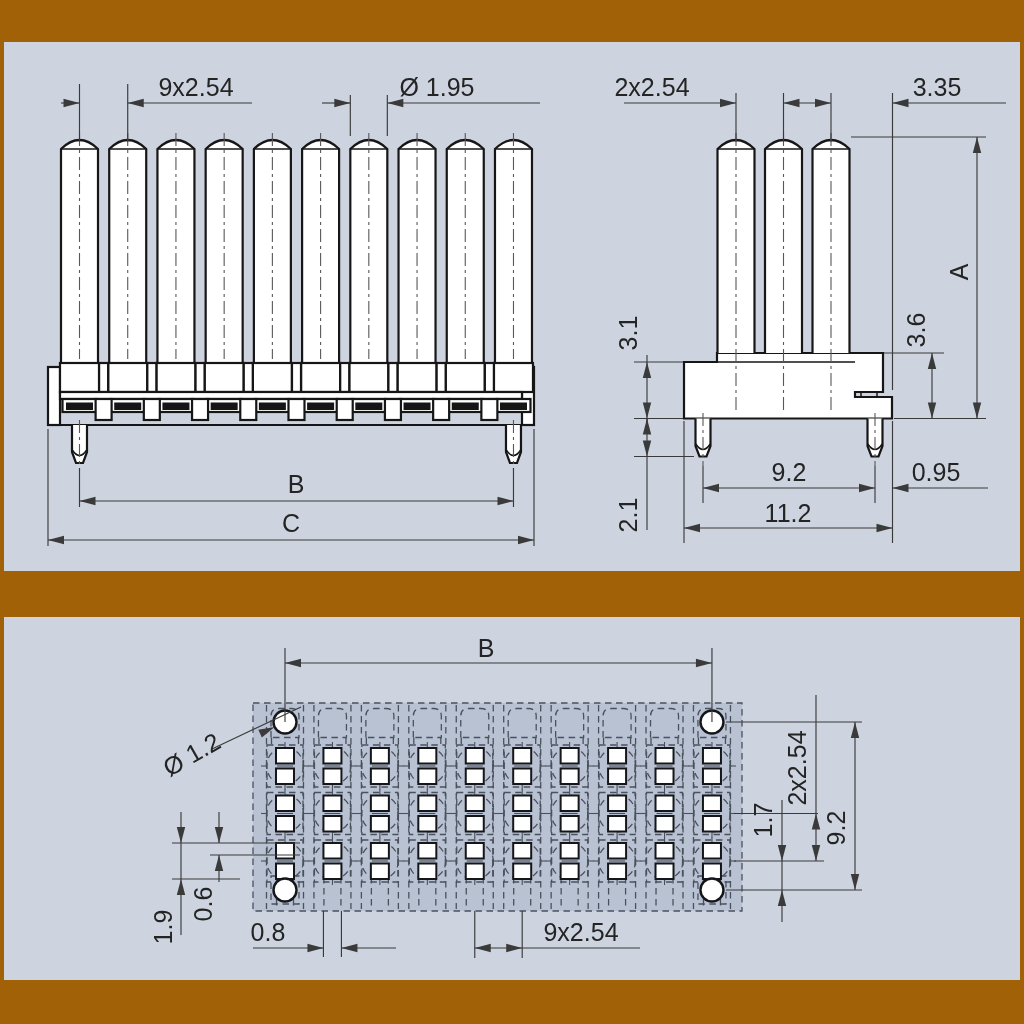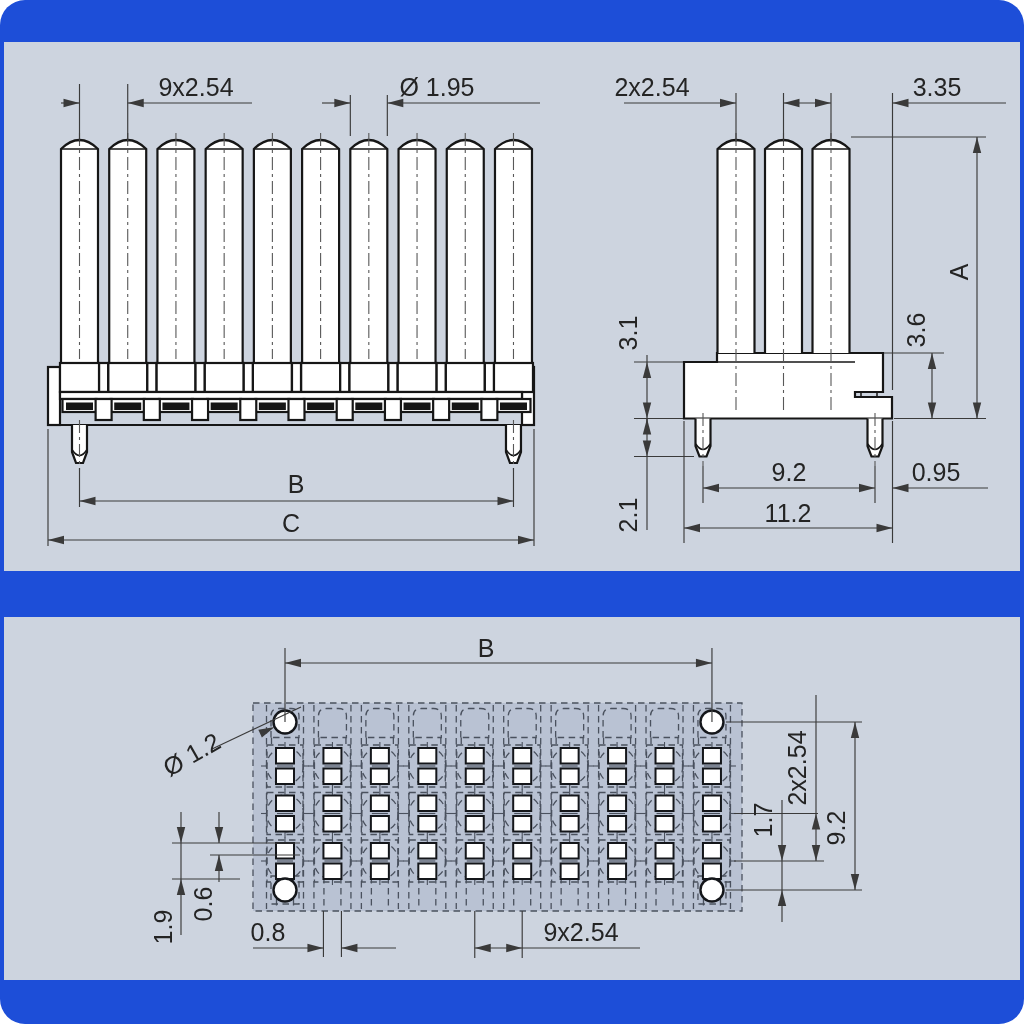--- a/index.html
+++ b/index.html
@@ -1,16 +1,16 @@
 <!DOCTYPE html>
 <html style="--obj: #161616; --dim: #3a3a3a;"><head>
 <meta charset="utf-8">
 <style>
   html,body{margin:0;padding:0;background:#ffffff;}
-  #stage{position:relative;width:1024px;height:1024px;background:#1d4ed8;font-family:"Liberation Sans",sans-serif;border-radius:25px;}
+  #stage{position:relative;width:1024px;height:1024px;background:#a16207;font-family:"Liberation Sans",sans-serif;}
   svg{display:block;}
   
   .obj  {fill:none;stroke:var(--obj,#161616);stroke-width:2.2;stroke-linejoin:miter;}
   .objf {fill:#ffffff;stroke:var(--obj,#161616);stroke-width:2.2;stroke-linejoin:miter;}
   .obj15{fill:none;stroke:var(--obj,#161616);stroke-width:1.5;}
   .bar  {fill:var(--obj,#161616);stroke:none;}
   
   .thin {fill:none;stroke:var(--dim,#3a3a3a);stroke-width:1.15;}
   .arw  {fill:var(--dim,#3a3a3a);stroke:none;}
   

